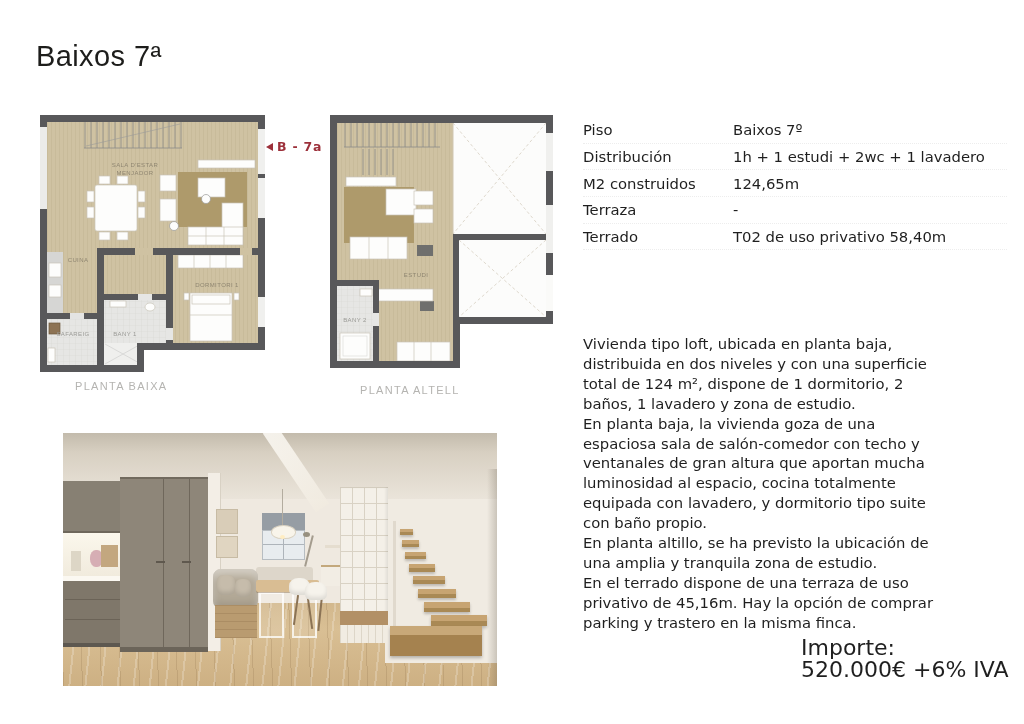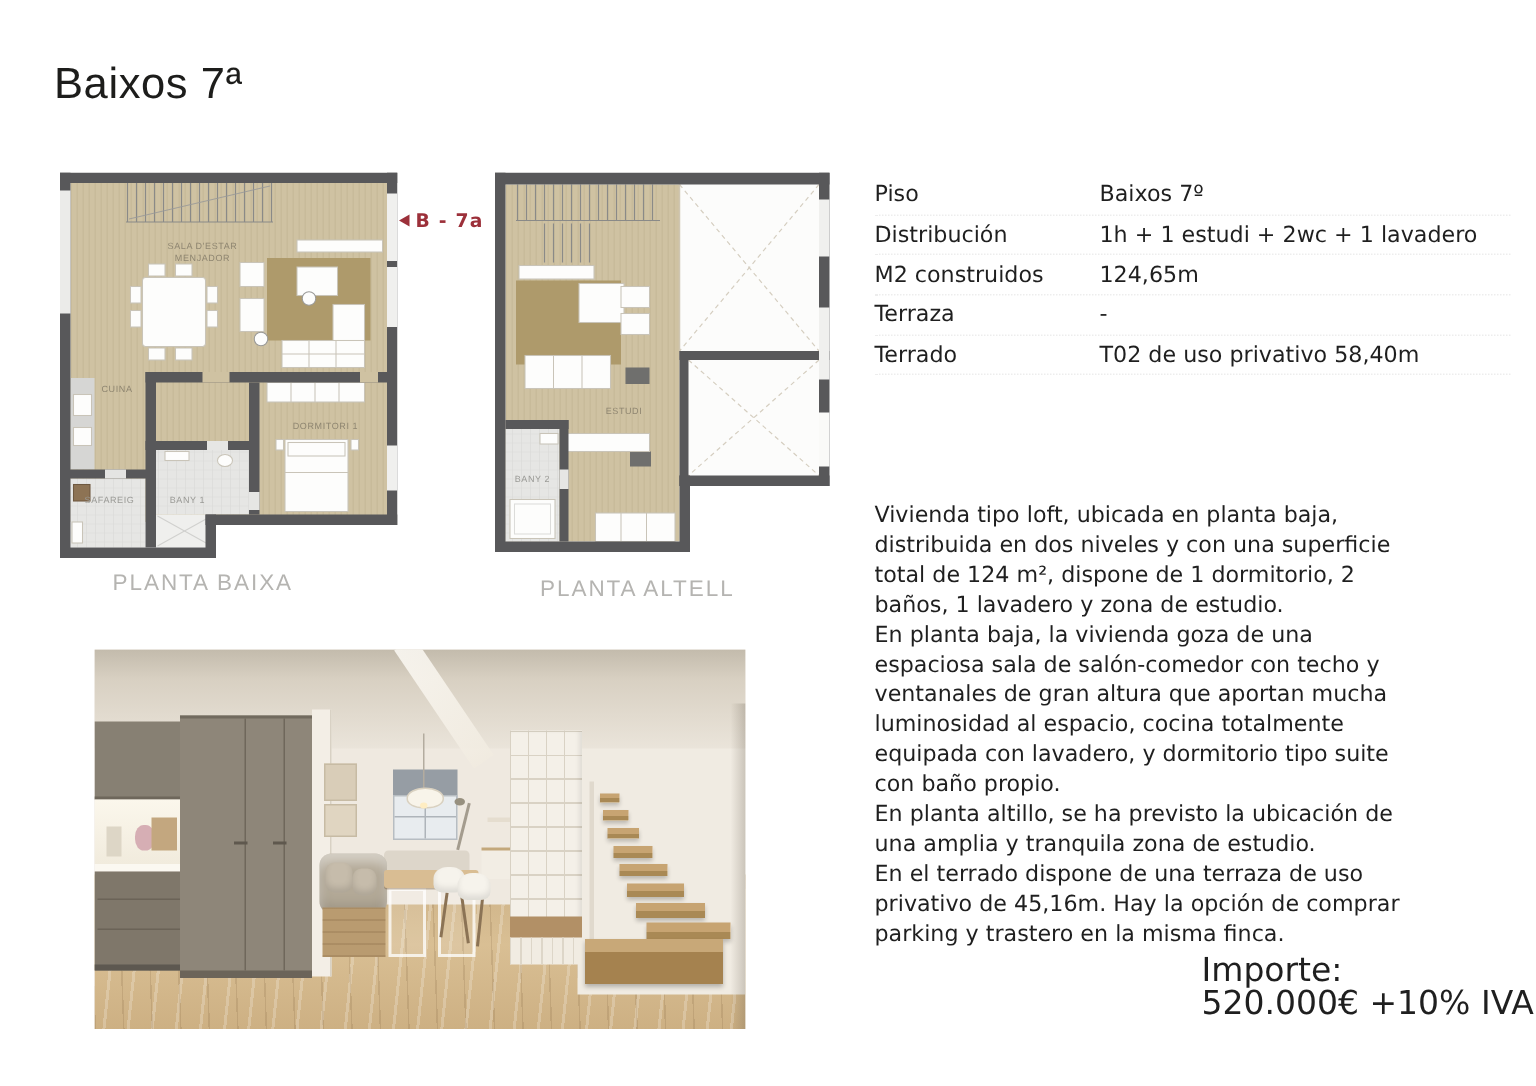--- a/index.html
+++ b/index.html
@@ -6,21 +6,21 @@
   body{width:1024px;height:724px;background:#ffffff;position:relative;overflow:hidden;
        font-family:"Liberation Sans",sans-serif;color:#1f1f1f;}
   .abs{position:absolute;}
   
   .page-title{left:36px;top:40px;font-size:29px;letter-spacing:.4px;color:#1d1d1b;}
   
   .plan-svg{position:absolute;}
   .plan-label{position:absolute;font-family:"Liberation Sans",sans-serif;color:#8f8671;
               font-size:6px;letter-spacing:.4px;text-align:center;white-space:pre-line;line-height:8px;}
   .plan-label.gray{color:#9a9a96;}
-  .plan-caption{position:absolute;font-size:15px;letter-spacing:1.3px;color:#b5b4b1;padding-left:29px;}
+  .plan-caption{position:absolute;font-size:11px;letter-spacing:1.3px;color:#b5b4b1;padding-left:29px;}
   .unit-tag{left:266px;top:139px;display:flex;align-items:center;gap:4px;
             color:#9c303a;font-weight:bold;font-size:12.5px;letter-spacing:.8px;
             font-family:"DejaVu Sans","Liberation Sans",sans-serif;}
   .tri-left{width:0;height:0;border-top:4.5px solid transparent;border-bottom:4.5px solid transparent;
             border-right:7px solid #9c303a;}
   
   .details{left:583px;top:117px;width:424px;font-family:"DejaVu Sans","Liberation Sans",sans-serif;
            font-size:14.8px;}
   .details .row{display:flex;height:25.7px;align-items:center;border-bottom:1px dotted rgba(0,0,0,0.07);}
   .details .lbl{width:150px;flex:none;}
@@ -325,21 +325,21 @@
 equipada con lavadero, y dormitorio tipo suite
 con baño propio.
 En planta altillo, se ha previsto la ubicación de
 una amplia y tranquila zona de estudio.
 En el terrado dispone de una terraza de uso
 privativo de 45,16m. Hay la opción de comprar
 parking y trastero en la misma finca.</div>
 
 <div class="abs price">
   <div>Importe:</div>
-  <div>520.000€ +10% IVA</div>
+  <div>520.000€ +6% IVA</div>
 </div>
 
 <div class="abs photo">
   <div class="ph-floor"></div>
   <div class="ph-floor-planks"></div>
   <div class="ph-backwall"></div>
   <div class="ph-rightwall"></div>
   <div class="ph-ceiling"></div>
   <div class="ph-beam"></div>
 

